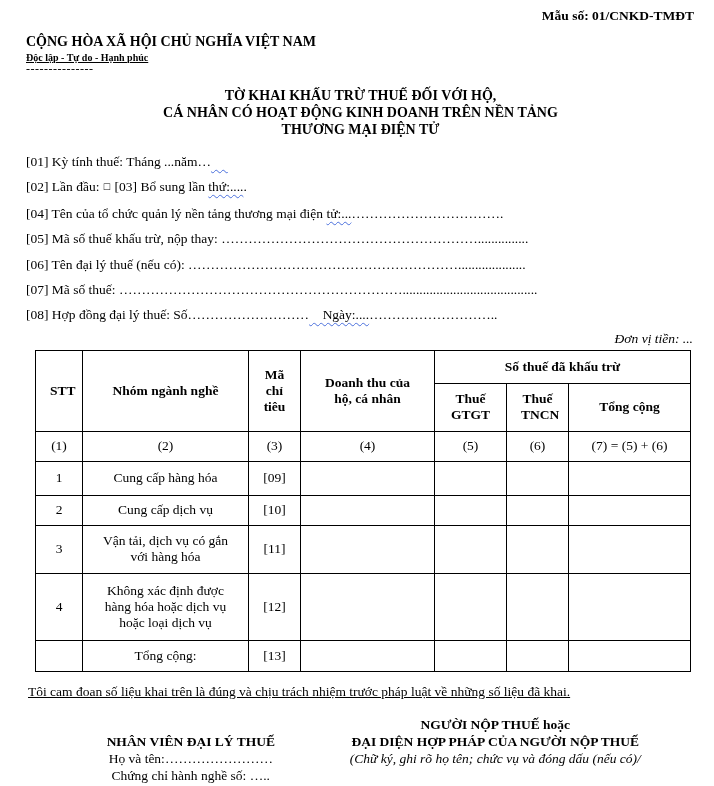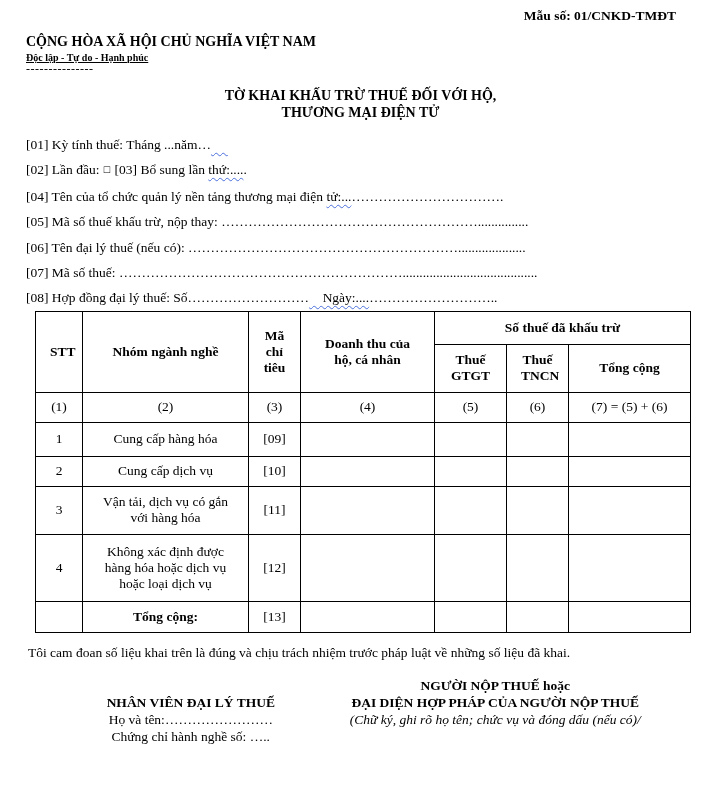--- a/index.html
+++ b/index.html
@@ -3,21 +3,21 @@
 <meta charset="utf-8">
 <style>
   :root { --squiggle:#4a6fdc; --ink:#000000; --paper:#ffffff; }
   html,body { margin:0; padding:0; background:var(--paper); }
   .page {
     position:relative; width:714px; height:786px; box-sizing:border-box;
     background:var(--paper); color:var(--ink);
     font-family:"Liberation Serif","DejaVu Serif",serif;
     font-size:13.5px; padding:6px 19px 0 26px; overflow:hidden;
   }
-  .form-no { font-weight:bold; text-align:right; margin:2px 19px 10px 0; }
+  .form-no { font-weight:bold; text-align:right; margin:2px 1px 10px 0; }
   .nat-header { }
   .country { font-weight:bold; font-size:14px; margin:0; }
   .motto { font-weight:bold; font-size:10px; margin:2px 0 0 0;text-decoration:underline; }
   .divider { font-size:12px; line-height:13px; margin:0; letter-spacing:0.5px; }
   .form-title { margin-top:11px; text-align:center; font-weight:bold; font-size:14px; line-height:17px; }
   .fields { margin-top:11px; }
   .field { margin:0; line-height:25.4px; white-space:nowrap; overflow:hidden; }
   .squig { text-decoration:underline; text-decoration-style:wavy;
            text-decoration-color:var(--squiggle); text-decoration-thickness:1px;
            text-underline-offset:3px; }
@@ -31,22 +31,22 @@
     border:1px solid var(--ink); padding:1px 14px; text-align:center;
     vertical-align:middle; font-size:13.5px; overflow:hidden;
   }
   table.tax th { font-weight:bold; line-height:16px; }
   tr.h-group { height:33px; }
   tr.h-sub   { height:48px; }
   tr.h-idx   { height:30px; }
   tr.r1 { height:34px; } tr.r2 { height:30px; } tr.r3 { height:48px; }
   tr.r4 { height:67px; } tr.r-total { height:31px; }
   td.industry-cell { text-align:left; line-height:16px; }
-  td.bold-cell { font-weight:bold; text-align:left; }
-  .declaration { margin:11px 0 0 2px; line-height:17px; }
+  td.bold-cell { font-weight:normal; text-align:left; }
+  .declaration { margin:11px 0 0 2px; line-height:17px;text-decoration:underline; }
   .sign-row { display:flex; margin-top:16px; }
   .sign-left { width:330px; text-align:center; padding-top:17px; line-height:17px; }
   .sign-right { width:400px; margin-left:-60px; text-align:center; line-height:17px; white-space:nowrap; }
   .sig-title { font-weight:bold; }
   .sig-italic { font-style:italic; }
   .sign-right .wrap { white-space:normal; }
 </style>
 </head>
 <body>
 
@@ -55,39 +55,41 @@
   <div class="form-no">Mẫu số: 01/CNKD-TMĐT</div>
 
   <div class="nat-header">
     <div class="country">CỘNG HÒA XÃ HỘI CHỦ NGHĨA VIỆT NAM</div>
     <div class="motto">Độc lập - Tự do - Hạnh phúc</div>
     <div class="divider">---------------</div>
   </div>
 
   <div class="form-title">
     <div>TỜ KHAI KHẤU TRỪ THUẾ ĐỐI VỚI HỘ,</div>
+    <div>CÁ NHÂN CÓ HOẠT ĐỘNG KINH DOANH TRÊN NỀN TẢNG</div>
     <div>THƯƠNG MẠI ĐIỆN TỬ</div>
   </div>
 
   <div class="fields">
     <p class="field"><span>[01] Kỳ tính thuế: Tháng ...năm…</span><span class="squig-blank">.....</span></p>
 
     <p class="field"><span>[02] Lần đầu: </span><span class="checkbox">□</span><span> [03] Bổ sung lần </span><span class="squig">thứ:....</span><span>.</span></p>
 
     <p class="field"><span>[04] Tên của tổ chức quản lý nền tảng thương mại điện </span><span class="squig">tử:...</span><span>…………………………….</span></p>
 
     <p class="field">[05] Mã số thuế khấu trừ, nộp thay: …………………………………………………...............</p>
 
     <p class="field">[06] Tên đại lý thuế (nếu có): ……………………………………………………....................</p>
 
     <p class="field">[07] Mã số thuế: ………………………………………………………........................................</p>
 
     <p class="field"><span>[08] Hợp đồng đại lý thuế: Số………………………</span><span class="squig-blank">....</span><span class="squig">Ngày:....</span><span>………………………..</span></p>
   </div>
 
+  <div class="currency-note">Đơn vị tiền: ...</div>
 
   <table class="tax">
     <colgroup>
       <col style="width:47px">
         <col style="width:166px">
         <col style="width:52px">
       <col style="width:134px">
         <col style="width:72px">
         <col style="width:62px">
         <col style="width:122px">

